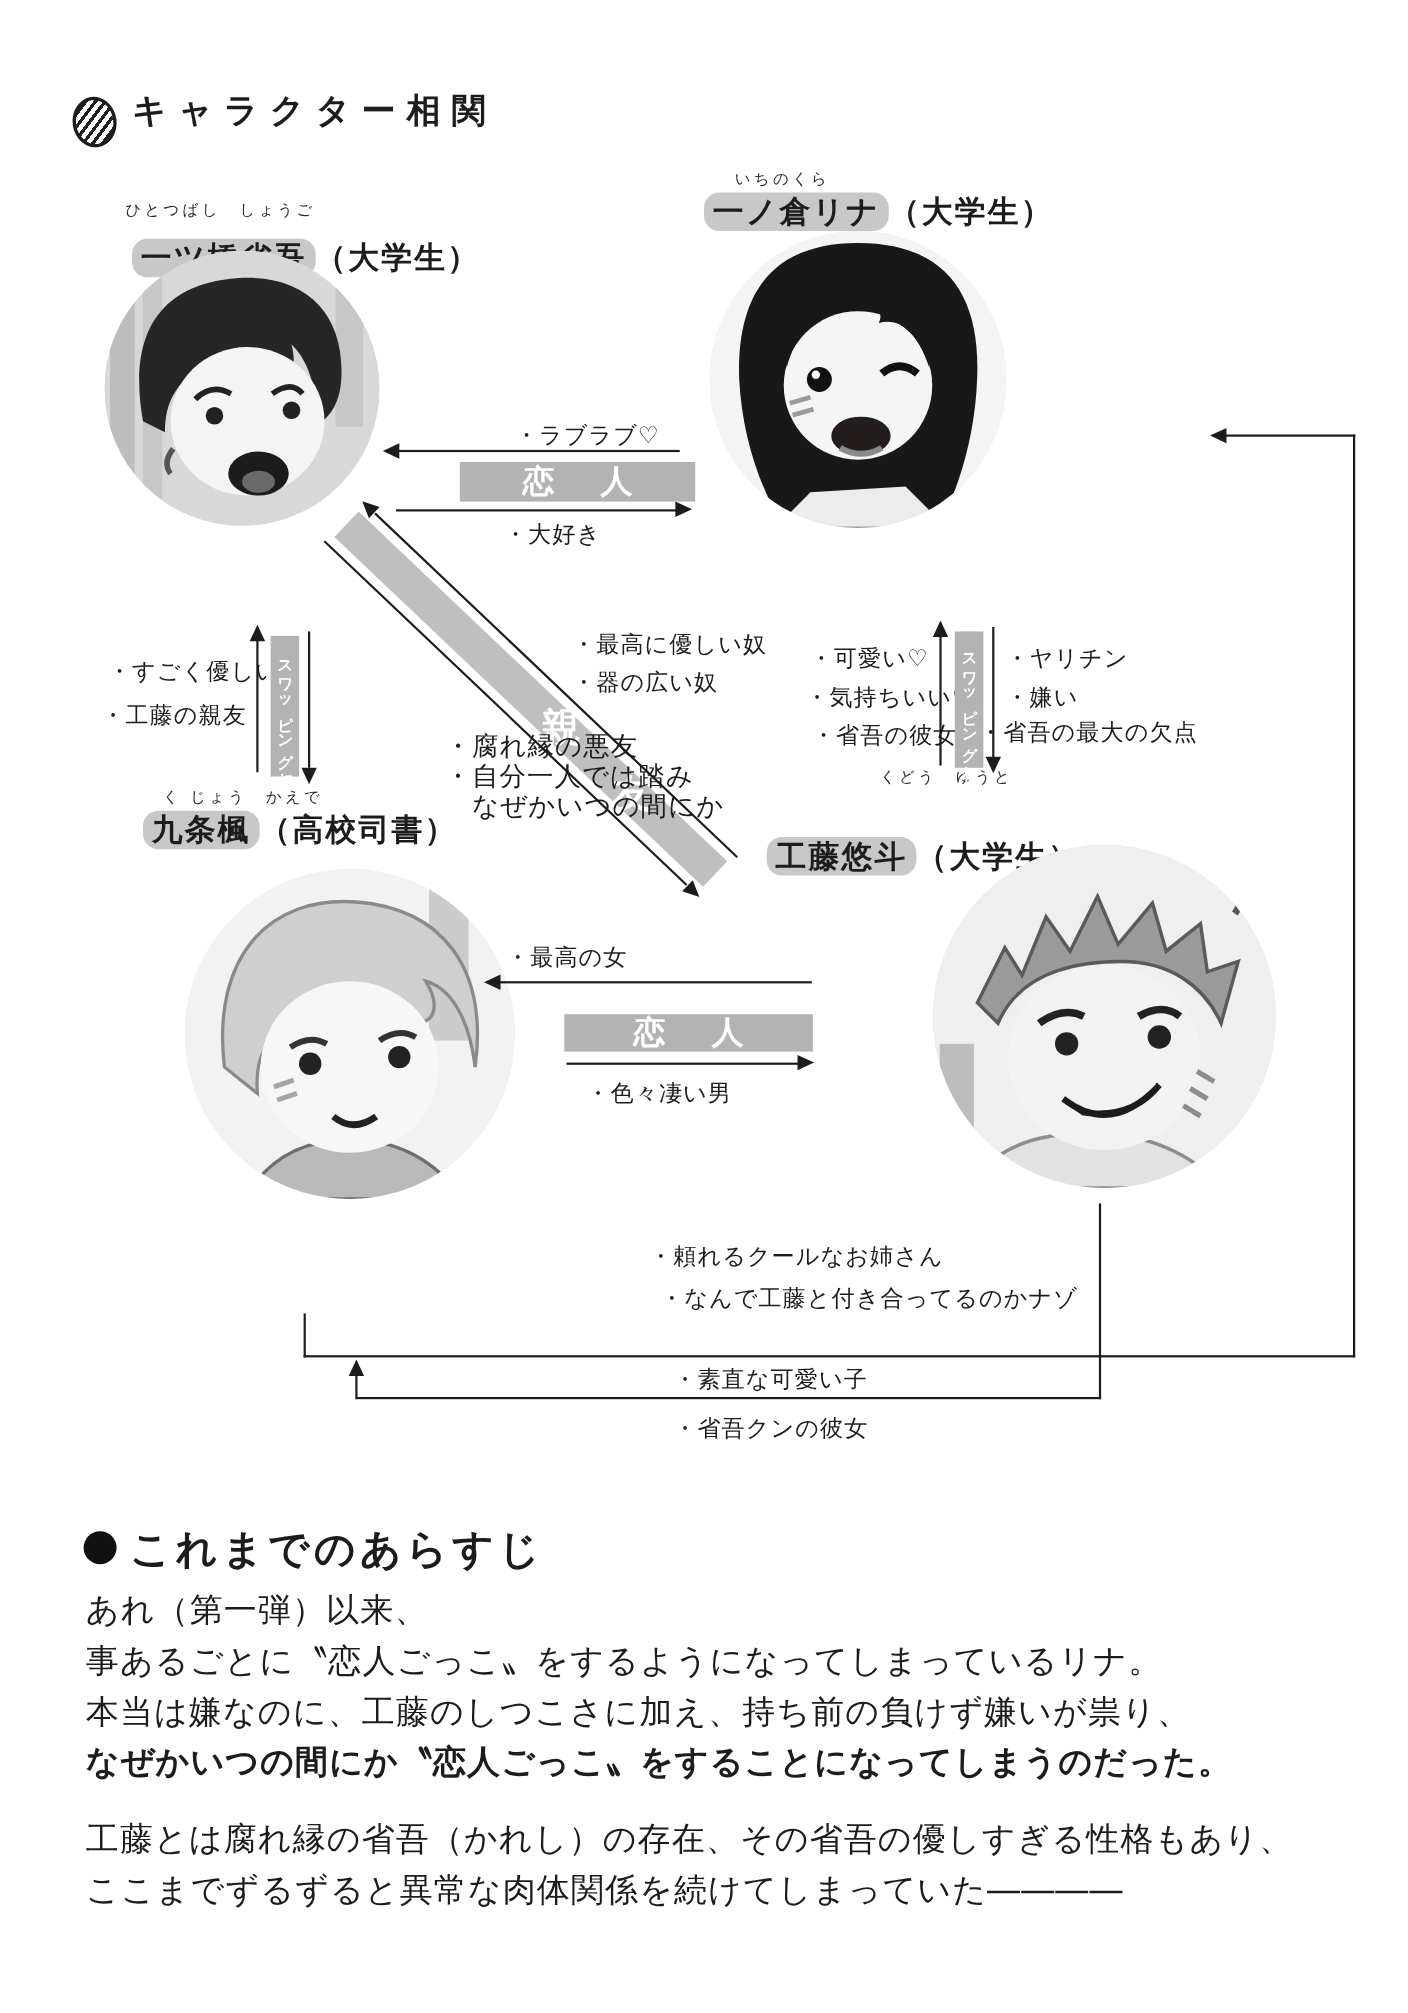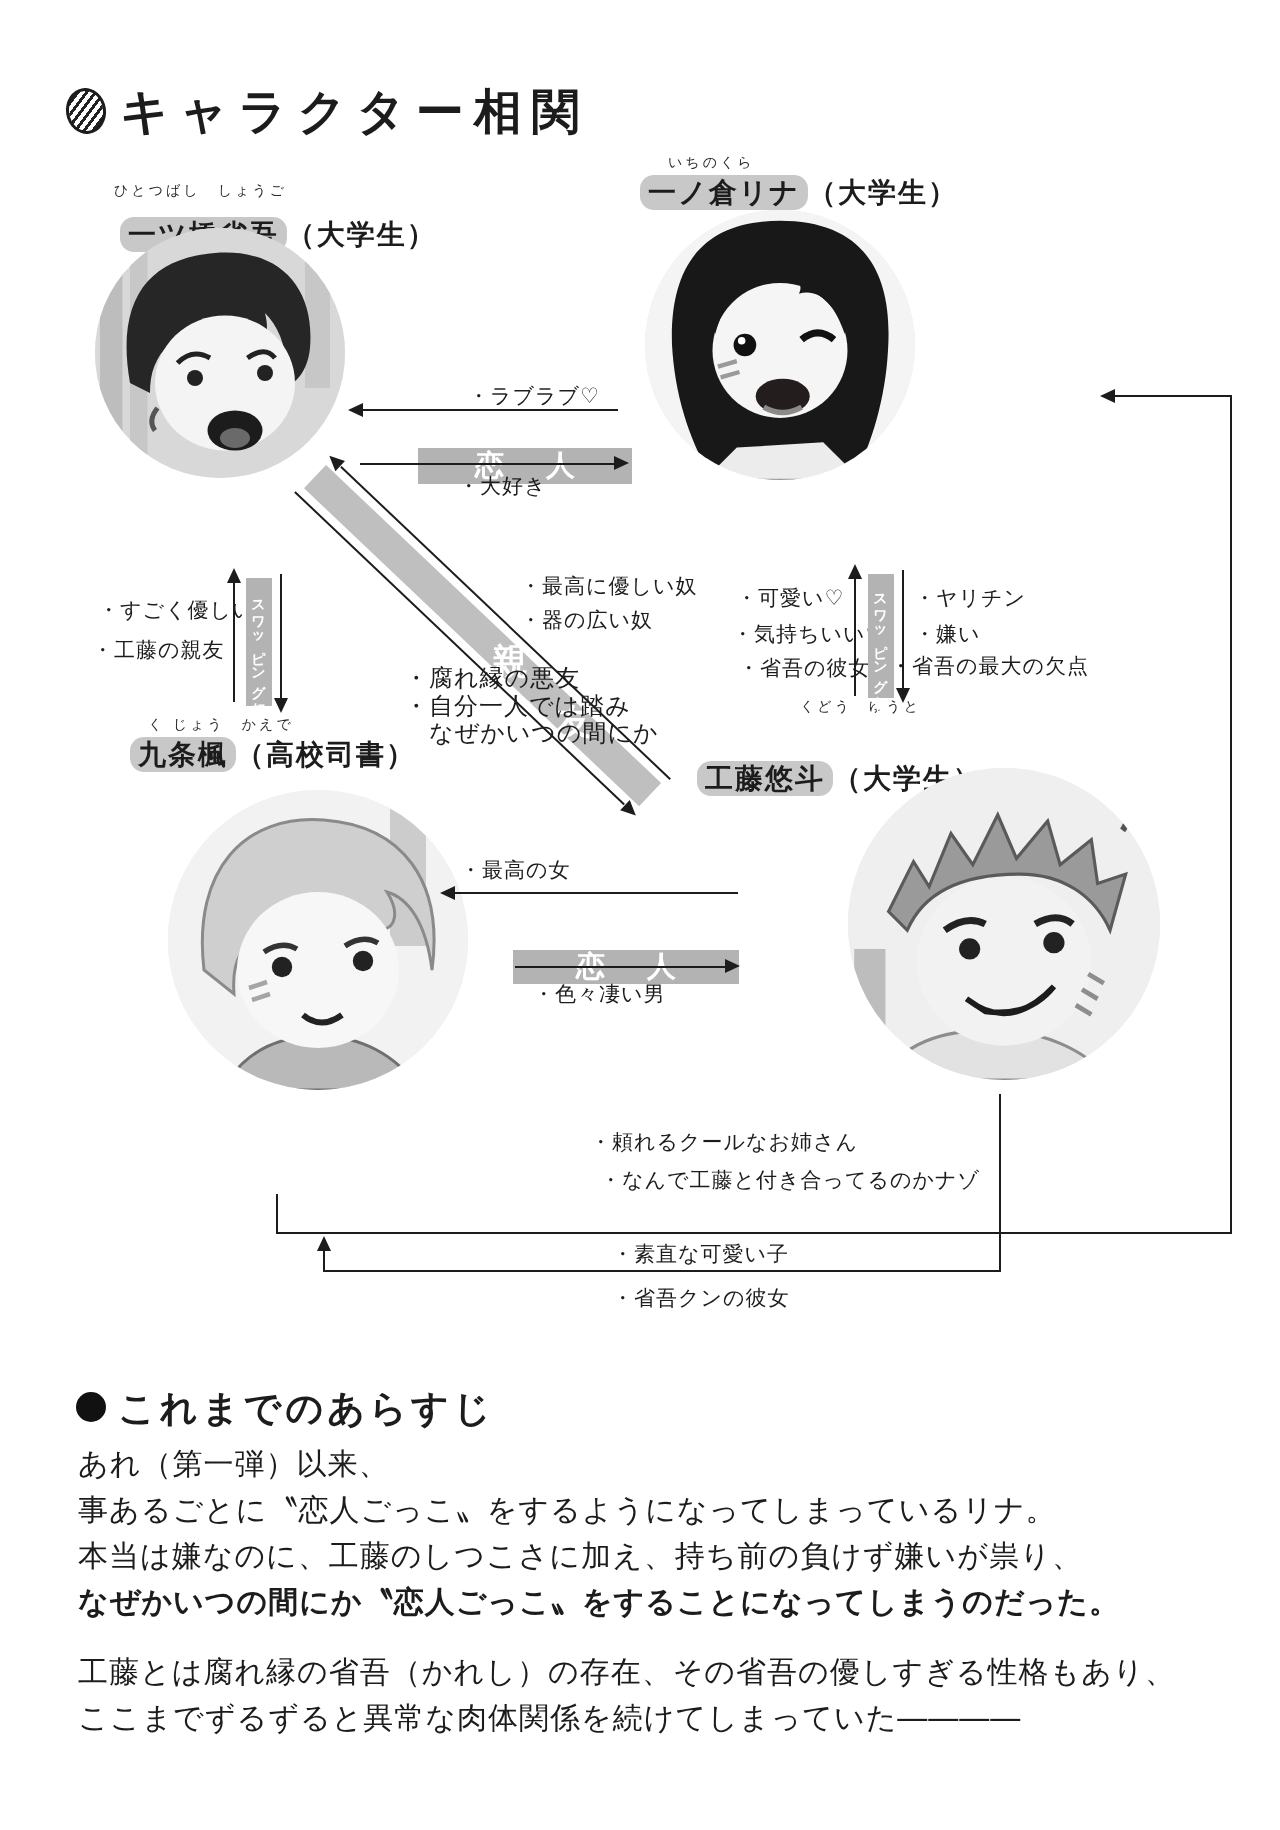--- a/index.html
+++ b/index.html
@@ -7,24 +7,24 @@
     width:1280px;height:1830px;background:#ffffff;
     font-family:"DejaVu Sans",sans-serif;color:#1c1c1c;
     position:relative;overflow:hidden;
   }
   .abs{position:absolute;}
   .note{font-size:21px;letter-spacing:1px;white-space:nowrap;}
   .small-note{font-size:24px;letter-spacing:1px;white-space:nowrap;}
   .furi{font-size:14px;letter-spacing:3px;white-space:nowrap;color:#2a2a2a;}
   .name{font-size:28px;font-weight:bold;white-space:nowrap;letter-spacing:2px;}
   .hl{background:#c8c8c8;border-radius:14px;padding:1px 8px;}
-  .title{font-size:48px;font-weight:bold;letter-spacing:10px;white-space:nowrap;}
+  .title{font-size:31px;font-weight:bold;letter-spacing:10px;white-space:nowrap;}
   .hband{
     background:#b3b3b3;color:#ffffff;display:flex;align-items:center;justify-content:center;
-    font-size:29px;font-weight:bold;letter-spacing:42px;padding-left:42px;box-sizing:border-box;margin-top:28px;
+    font-size:29px;font-weight:bold;letter-spacing:42px;padding-left:42px;box-sizing:border-box;
   }
   .vband{
     background:#b3b3b3;color:#ffffff;writing-mode:vertical-rl;
     font-size:14px;font-weight:bold;letter-spacing:1px;
     display:flex;align-items:center;justify-content:center;text-align:center;
   }
   .hline{background:#1c1c1c;height:2px;}
   .vline{background:#1c1c1c;width:2px;}
   .arr-left{width:0;height:0;border-top:7px solid transparent;border-bottom:7px solid transparent;border-right:15px solid #1c1c1c;}
   .arr-right{width:0;height:0;border-top:7px solid transparent;border-bottom:7px solid transparent;border-left:15px solid #1c1c1c;}

